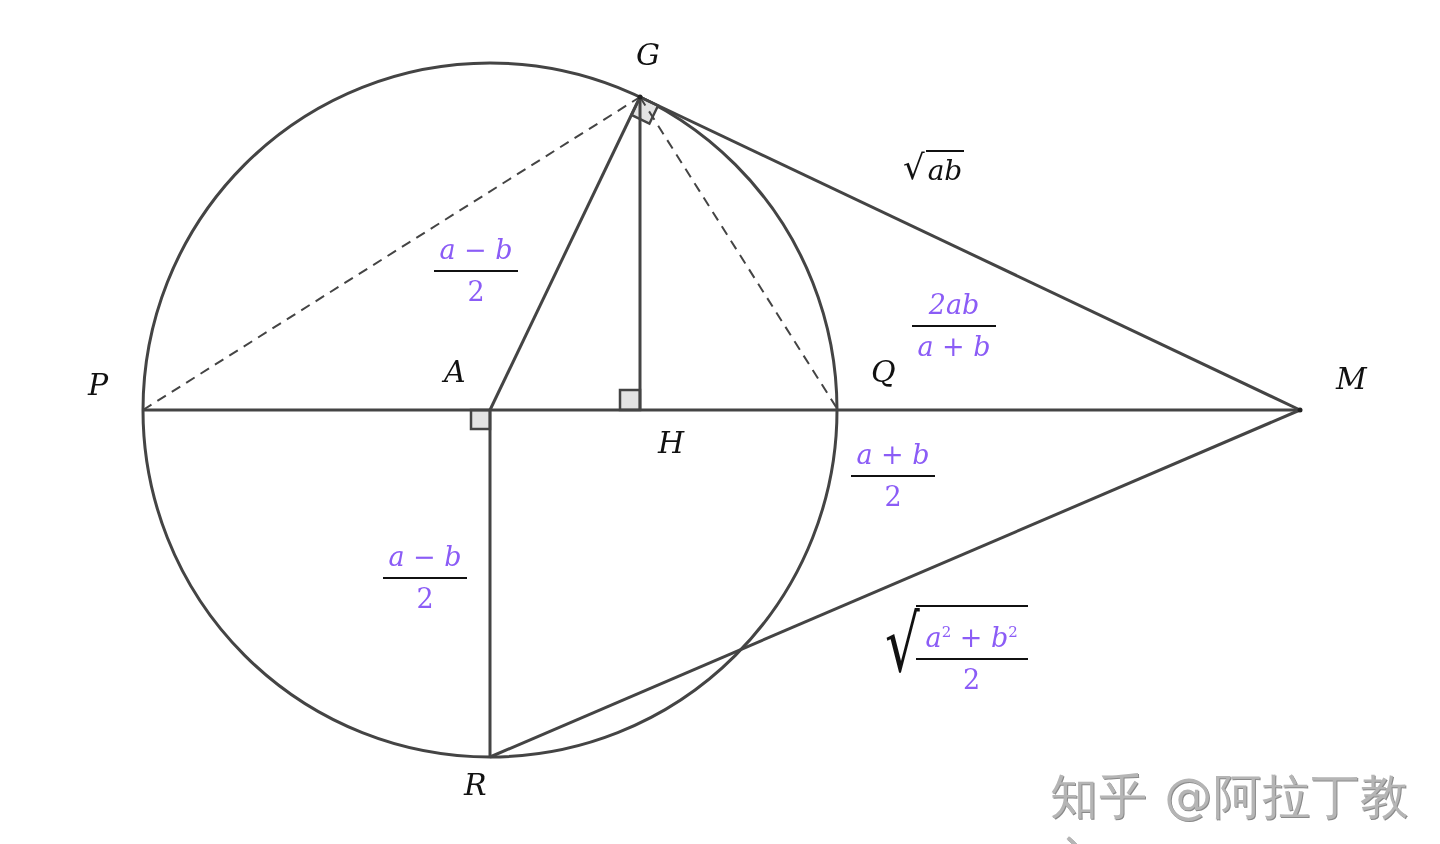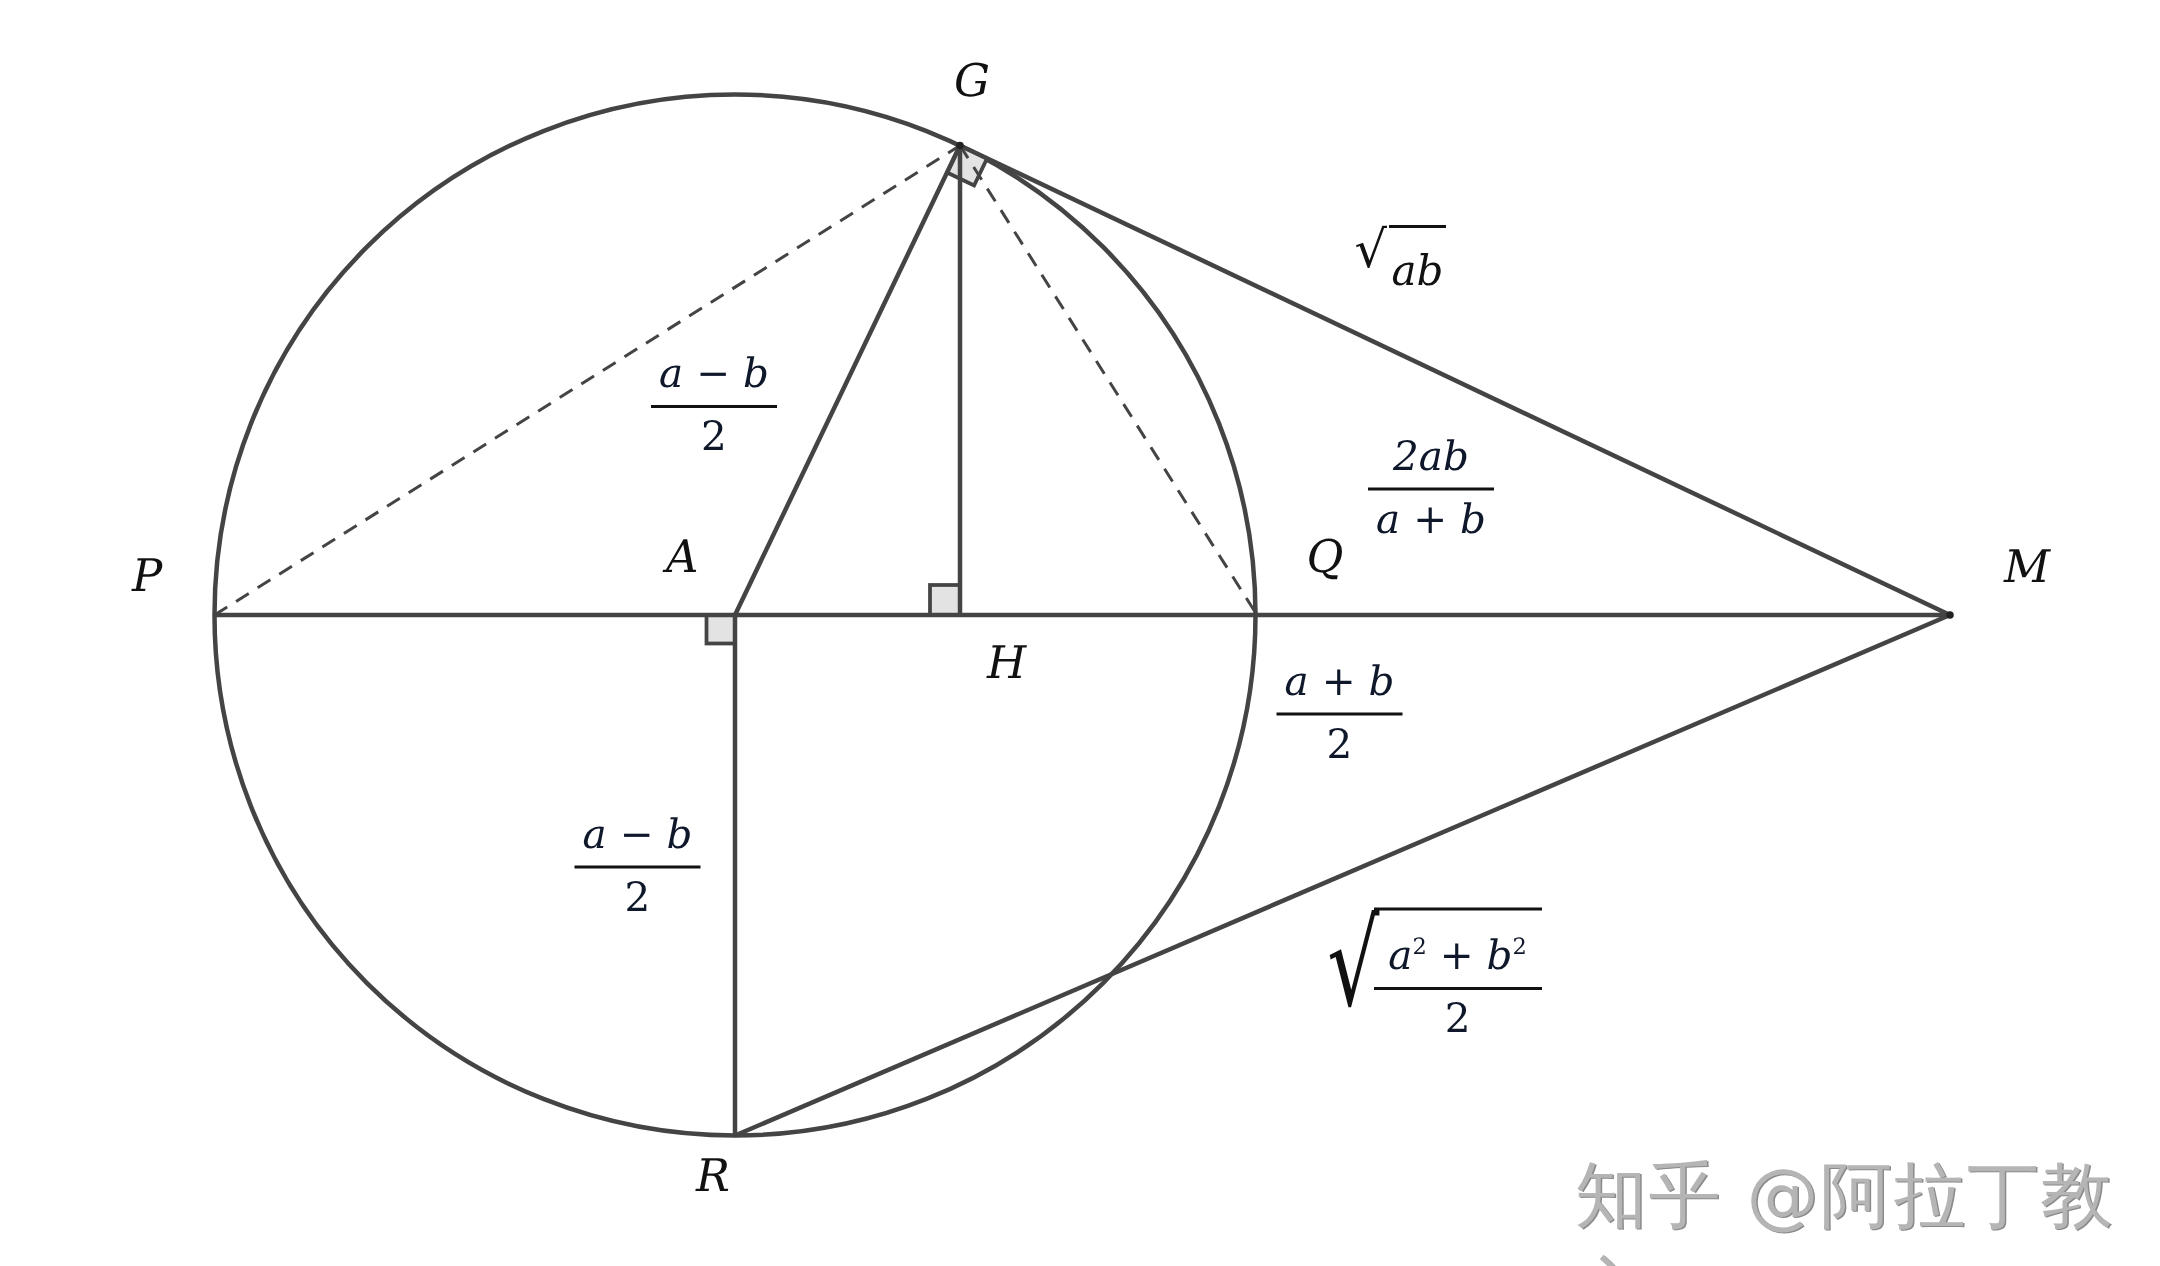--- a/index.html
+++ b/index.html
@@ -1,26 +1,26 @@
 <!DOCTYPE html>
 <html><head>
 <meta charset="utf-8">
 <style>
   html, body { margin:0; padding:0; background:#ffffff; }
   body { width:1440px; height:844px; position:relative; overflow:hidden; }
   #diagram { position:absolute; left:0; top:0; width:1440px; height:844px; }
   .lbl { position:absolute; font-family:"DejaVu Serif", serif; font-style:italic; font-size:30px; color:#111; line-height:1; }
-  .frac { position:absolute; font-family:"DejaVu Serif", serif; font-size:27px; color:#0f172a; text-align:center; line-height:1; }
+  .frac { position:absolute; font-family:"DejaVu Serif", serif; font-size:27px; color:#8b5cf6; text-align:center; line-height:1; }
   .frac .num, .frac .den { display:block; padding:0 4px; }
   .frac .num { font-style:italic; }
   .frac .bar { display:block; height:2px; background:#111; margin:7px 0 6px 0; }
   .frac .den { font-style:normal; }
   .sqrt { position:absolute; font-family:"DejaVu Serif", serif; font-size:28px; color:#111; display:flex; align-items:flex-start; line-height:1; }
   .sqrt .rad { font-style:normal; font-size:34px; margin-right:1px; }
-  .sqrt .under { border-top:2px solid #111; font-style:italic; padding:15px 2px 0 2px; }
+  .sqrt .under { border-top:2px solid #111; font-style:italic; padding:5px 2px 0 2px; }
   .bigsqrt { position:absolute; display:flex; align-items:stretch; font-family:"DejaVu Serif", serif; color:#111; }
   .bigsqrt .rad { font-size:78px; line-height:78px; font-style:normal; transform:scaleX(0.7); transform-origin:right center; margin-right:-4px; }
   .bigsqrt .under { border-top:2px solid #111; padding-top:17px; }
   .bigsqrt .under .frac { position:static; }
   .watermark { position:absolute; font-family:"DejaVu Sans", sans-serif; font-size:48px; color:#b5b5b5; letter-spacing:1px; text-shadow:1px 1px 0 #8a8a8a; }
 </style>
 </head>
 <body>
 
 <svg id="diagram" viewBox="0 0 1440 844" xmlns="http://www.w3.org/2000/svg">

